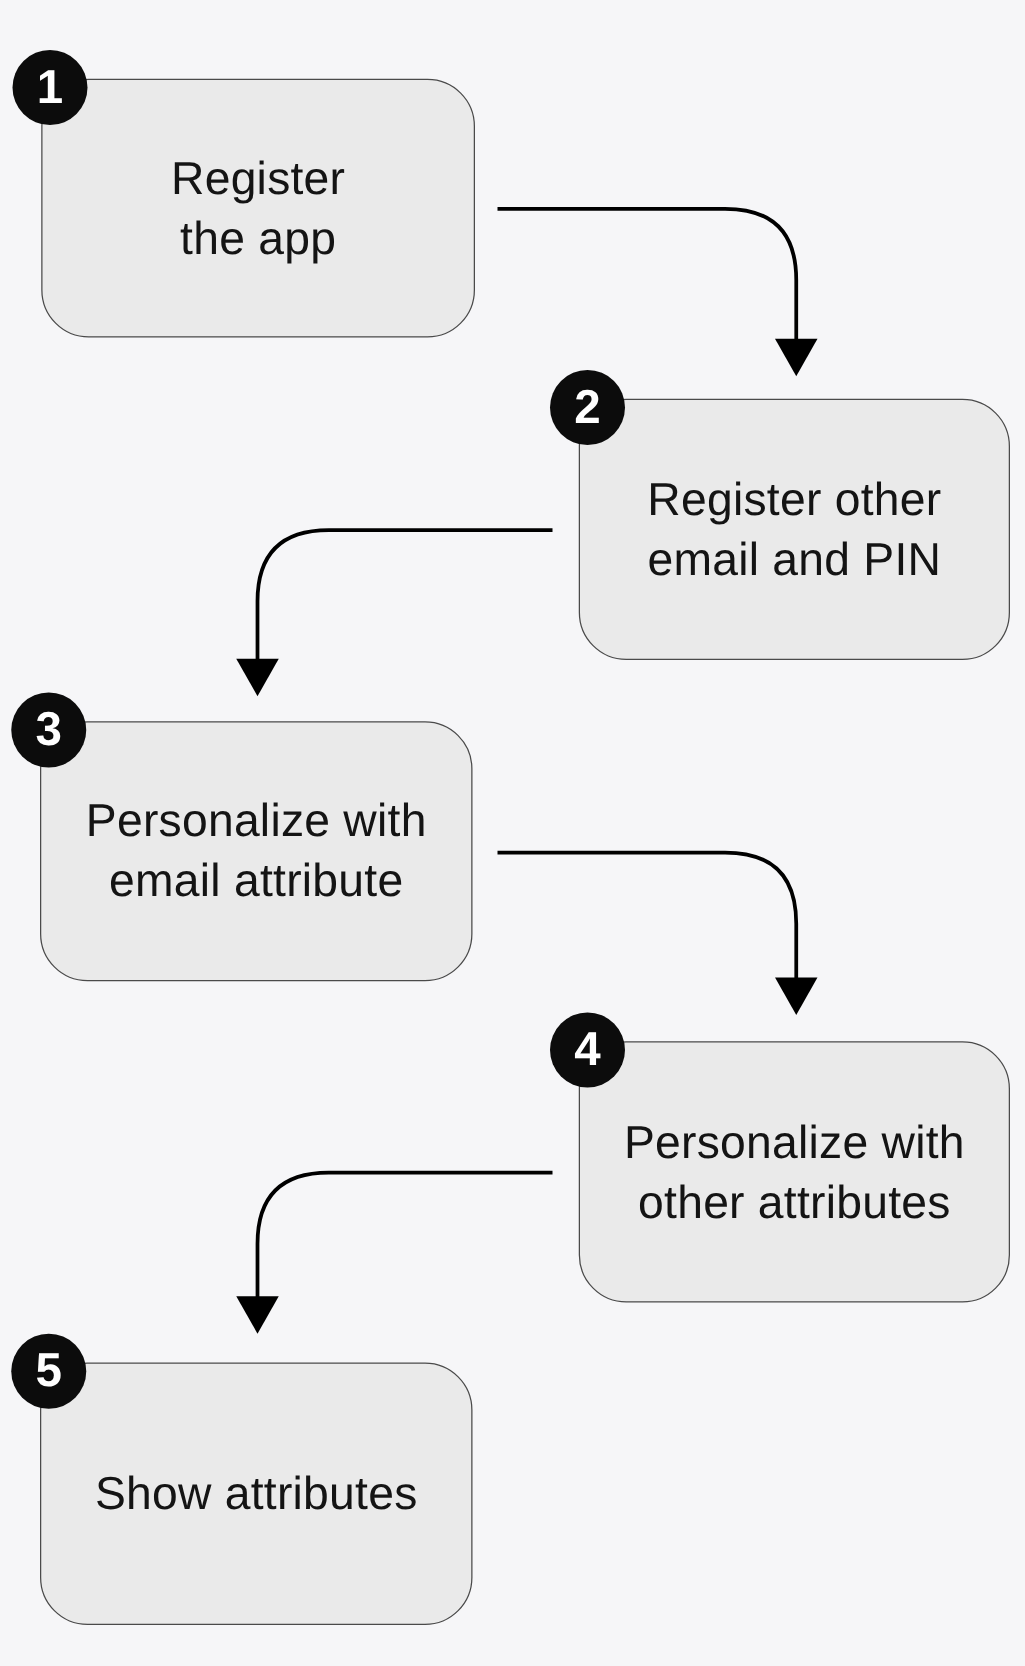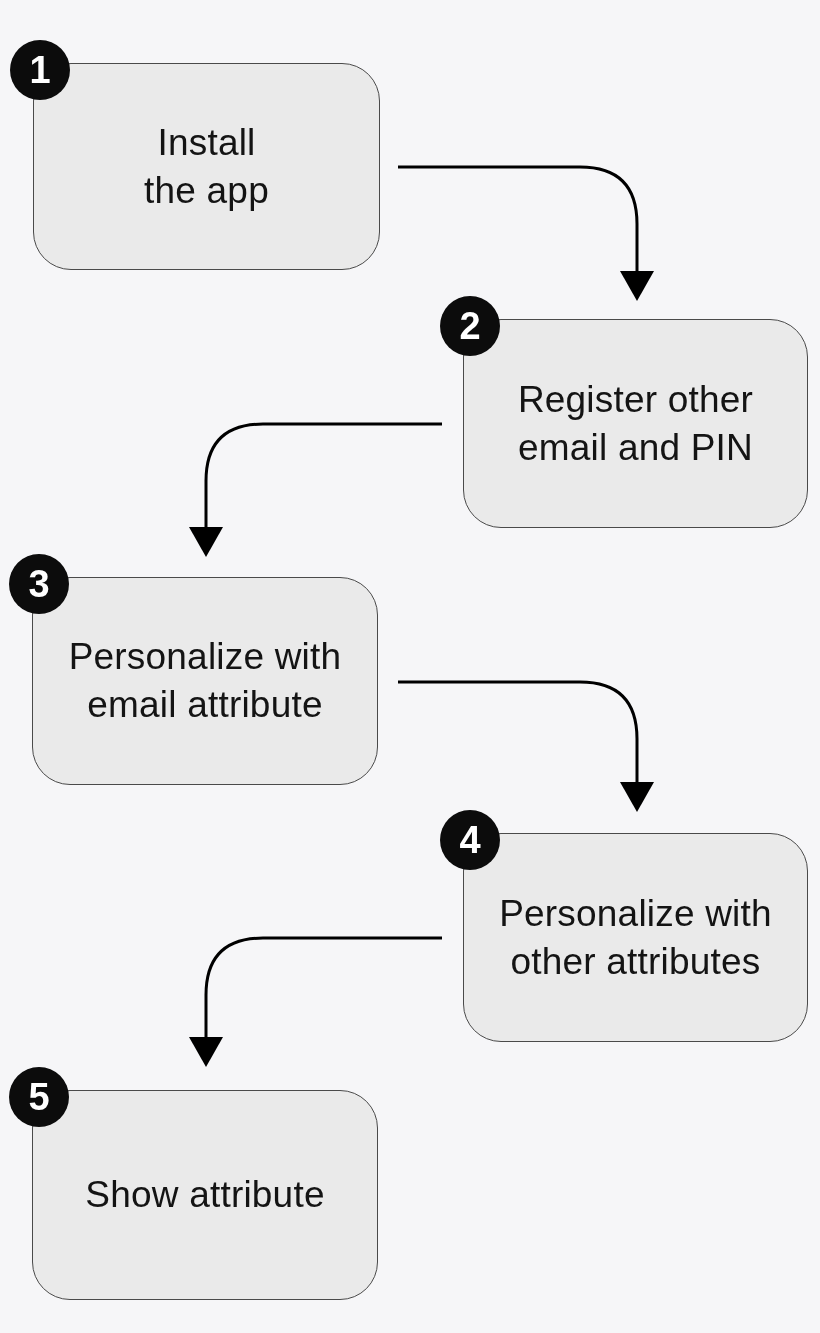--- a/index.html
+++ b/index.html
@@ -58,21 +58,21 @@
       <polygon points="620,782 654,782 637,812"></polygon>
     </g>
     <g>
       <path d="M 442 938 H 263 Q 206 938 206 995 V 1039"></path>
       <polygon points="189,1037 223,1037 206,1067"></polygon>
     </g>
   </svg>
 
   <div class="step-box pos-1">
     <div class="badge">1</div>
-    <div class="step-label">Install
+    <div class="step-label">Register
 the app</div>
   </div>
 
   <div class="step-box pos-2">
     <div class="badge">2</div>
     <div class="step-label">Register other
 email and PIN</div>
   </div>
 
   <div class="step-box pos-3">
@@ -82,16 +82,16 @@
   </div>
 
   <div class="step-box pos-4">
     <div class="badge">4</div>
     <div class="step-label">Personalize with
 other attributes</div>
   </div>
 
   <div class="step-box pos-5">
     <div class="badge">5</div>
-    <div class="step-label">Show attribute</div>
+    <div class="step-label">Show attributes</div>
   </div>
 
 </div>
 
 </body></html>

